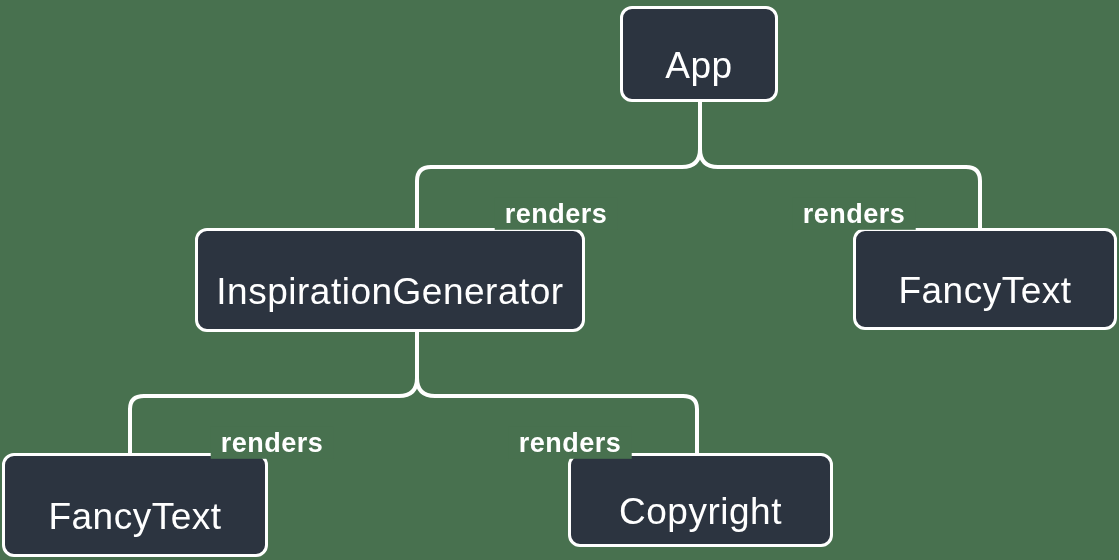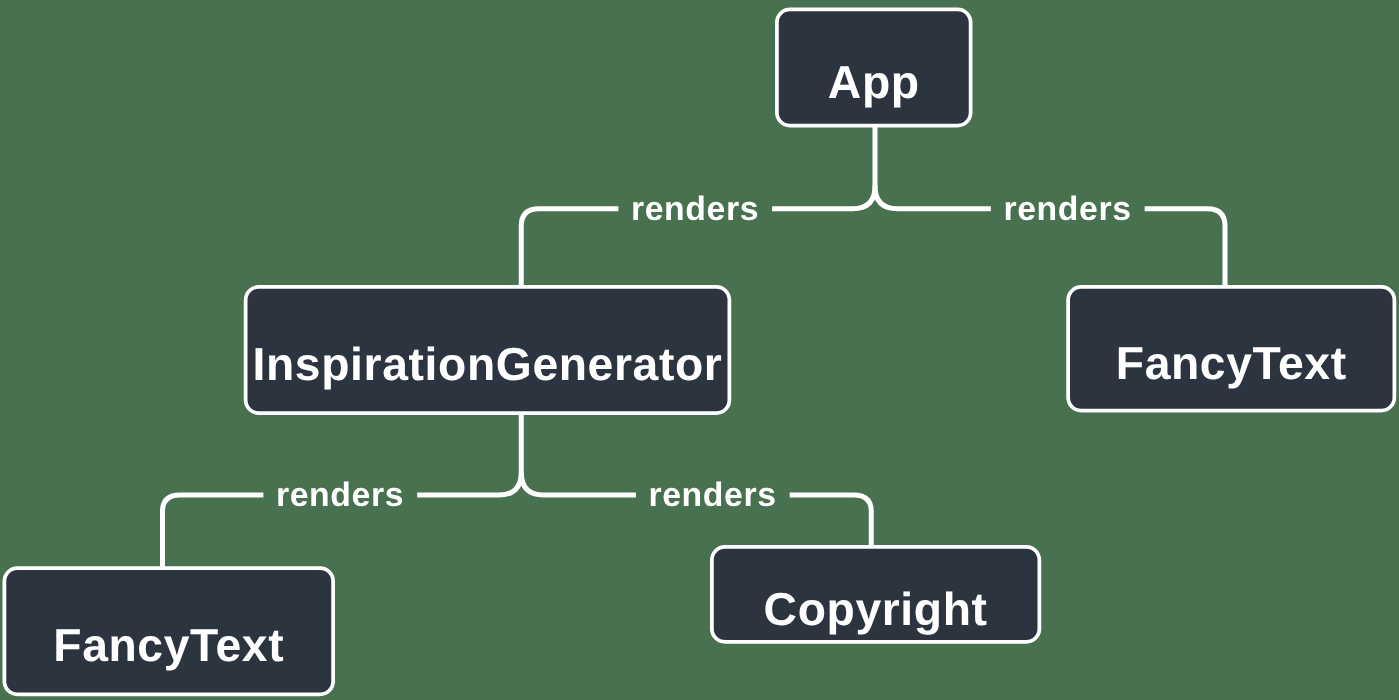--- a/index.html
+++ b/index.html
@@ -38,36 +38,37 @@
     background:var(--node-fill);
     border:3px solid var(--stroke);
     border-radius:12px;
     display:flex;
     align-items:center;
     justify-content:center;
   }
   .node-label{
     color:var(--text);
     font-size:37px;
-    font-weight:700;
+    font-weight:400;
     letter-spacing:0.5px;
     white-space:nowrap;
     margin-top:24px;
   }
   .edge-label{
     position:absolute;
     transform:translate(-50%,-50%);
     background:var(--bg);
     color:var(--text);
     font-size:27px;
     font-weight:700;
     letter-spacing:0.5px;
     padding:0 10px;
     white-space:nowrap;
     line-height:1.2;
+    margin-top:47px;
   }
 </style>
 </head>
 <body>
 
 <div class="canvas">
 
   <svg class="edges-svg" viewBox="0 0 1119 560" xmlns="http://www.w3.org/2000/svg">
     <path d="M700 100 V149 Q700 167 682 167 H431 Q417 167 417 181 V229"></path>
     <path d="M700 149 Q700 167 718 167 H966 Q980 167 980 181 V229"></path>
@@ -84,21 +85,21 @@
   </div>
 
   <div class="node" style="left:853px;top:228px;width:264px;height:102px">
     <span class="node-label">FancyText</span>
   </div>
 
   <div class="node" style="left:2px;top:453px;width:266px;height:104px">
     <span class="node-label">FancyText</span>
   </div>
 
-  <div class="node" style="left:568px;top:436px;width:265px;height:79px">
+  <div class="node" style="left:568px;top:453px;width:265px;height:94px">
     <span class="node-label">Copyright</span>
   </div>
 
   <div class="edge-label" style="left:556px;top:167px">renders</div>
 
   <div class="edge-label" style="left:854px;top:167px">renders</div>
 
   <div class="edge-label" style="left:272px;top:396px">renders</div>
 
   <div class="edge-label" style="left:570px;top:396px">renders</div>

